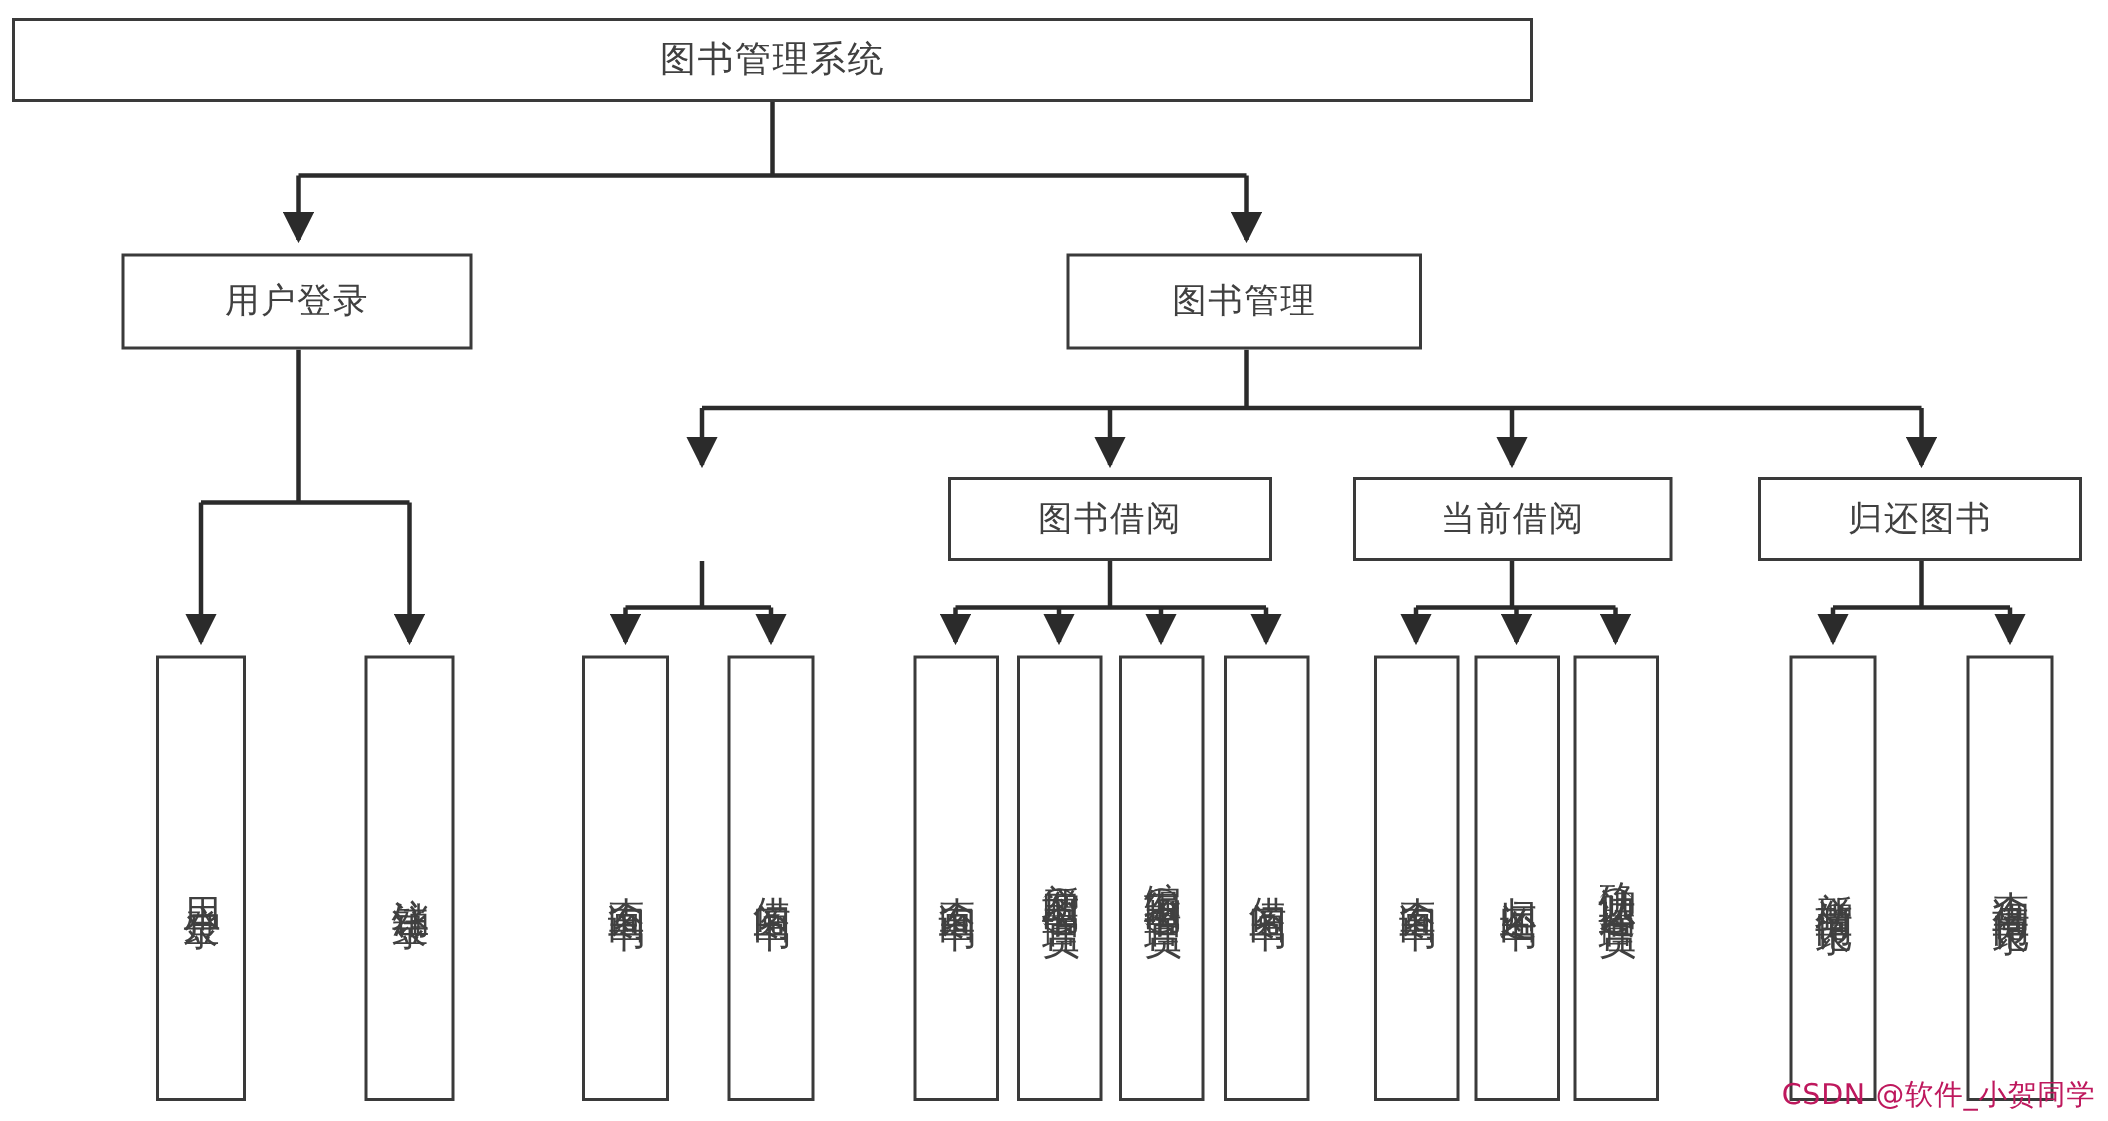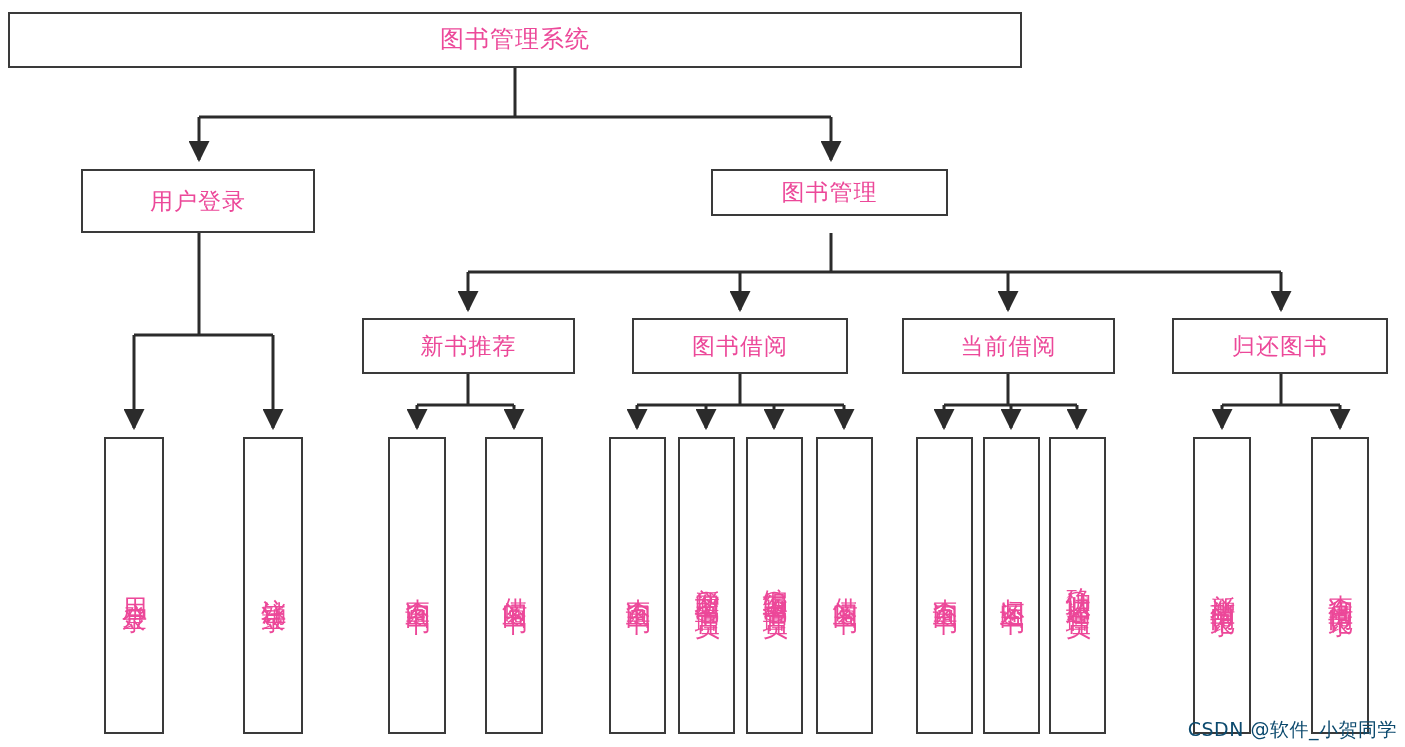--- a/index.html
+++ b/index.html
@@ -27,21 +27,21 @@
     pointer-events: none;
   }
   .node {
     position: absolute;
     box-sizing: border-box;
     background: #ffffff;
     border: 2px solid #3a3a3a;
     display: flex;
     align-items: center;
     justify-content: center;
-    color: #ec4899;
+    color: #404040;
   }
   .node.h {
     font-size: 23px;
     letter-spacing: 1px;
     line-height: 1.15;
   }
   .node.root {
     font-size: 24px;
   }
   .node.v {
@@ -56,21 +56,21 @@
   .node.v > span {
     writing-mode: vertical-rl;
     text-orientation: upright;
     display: block;
   }
   .watermark {
     position: absolute;
     right: 8px;
     bottom: 4px;
     font-size: 19px;
-    color: #0c4a6e;
+    color: #be185d;
     white-space: nowrap;
     letter-spacing: 0.5px;
   }
 </style>
 </head>
 <body>
 
 <div id="canvas">
 
   <svg id="edges" viewBox="0 0 1405 747" xmlns="http://www.w3.org/2000/svg">
@@ -123,27 +123,24 @@
     </g>
   </svg>
 
   <div class="node h root" style="left:8px; top:12px; width:1014px; height:56px;">
     <span>图书管理系统</span>
   </div>
 
   <div class="node h" style="left:81px; top:169px; width:234px; height:64px;">
     <span>用户登录</span>
   </div>
-  <div class="node h" style="left:711px; top:169px; width:237px; height:47px;">
+  <div class="node h" style="left:711px; top:169px; width:237px; height:64px;">
     <span>图书管理</span>
   </div>
 
-  <div class="node h" style="left:362px; top:318px; width:213px; height:56px;">
-    <span>新书推荐</span>
-  </div>
   <div class="node h" style="left:902px; top:318px; width:213px; height:56px;">
     <span>当前借阅</span>
   </div>
   <div class="node h" style="left:632px; top:318px; width:216px; height:56px;">
     <span>图书借阅</span>
   </div>
   <div class="node h" style="left:1172px; top:318px; width:216px; height:56px;">
     <span>归还图书</span>
   </div>
 

